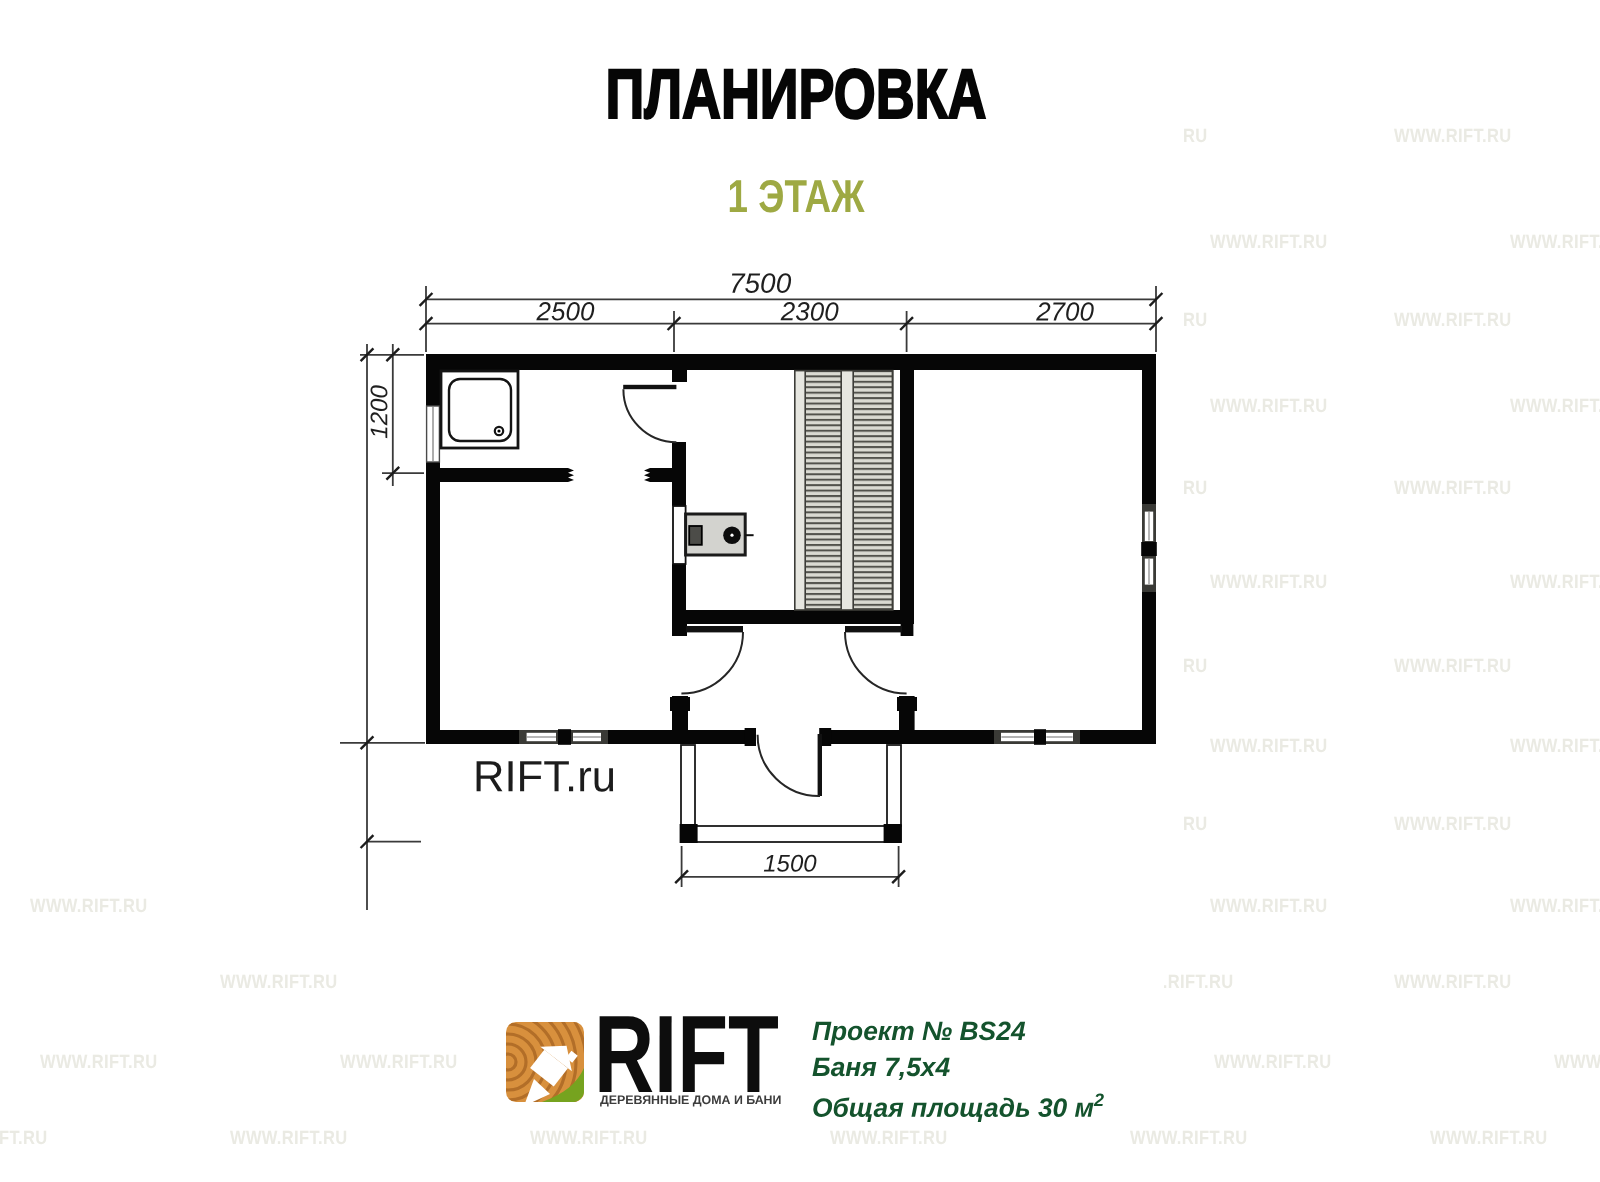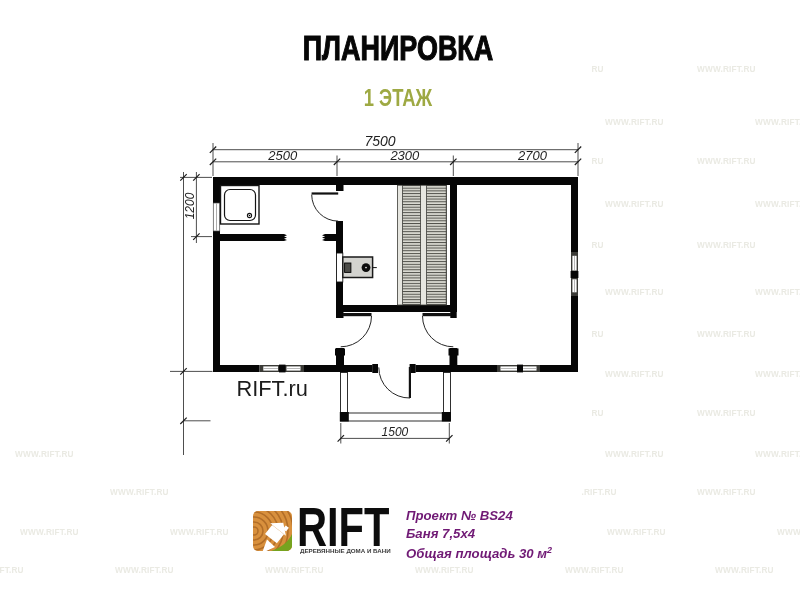--- a/index.html
+++ b/index.html
@@ -15,21 +15,21 @@
       font-size:23px;font-weight:bold;color:#9ea943;
       white-space:nowrap;z-index:3}
   #plan{position:absolute;left:160px;top:125px;z-index:3}
   #logo{position:absolute;left:253px;top:511px;z-index:3}
   #rift{position:absolute;opacity:.999;left:297px;top:500px;font-size:55px;font-weight:bold;
         color:#0d0d0d;transform:scaleX(.757) rotate(.02deg);transform-origin:left top;
         letter-spacing:0;z-index:3;line-height:1}
   #tag{position:absolute;opacity:.999;left:300px;top:547px;font-size:6.2px;color:#3c3c3c;
        letter-spacing:0;white-space:nowrap;z-index:3;font-weight:bold;transform:rotate(.02deg)}
   #ptext{position:absolute;opacity:.999;left:406px;top:507px;font-size:13.2px;font-weight:bold;
-         font-style:italic;color:#701a75;line-height:17.5px;z-index:3;transform:rotate(.02deg)}
+         font-style:italic;color:#14532d;line-height:17.5px;z-index:3;transform:rotate(.02deg)}
   #ptext sup{font-size:9px}
 </style>
 </head>
 <body>
 
 <div id="wmlayer">
 <div class="wm" style="left:545px;top:63px">WWW.RIFT.RU</div>
 <div class="wm" style="left:697px;top:63px">WWW.RIFT.RU</div>
 <div class="wm" style="left:-40px;top:116px">WWW.RIFT.RU</div>
 <div class="wm" style="left:605px;top:116px">WWW.RIFT.RU</div>

